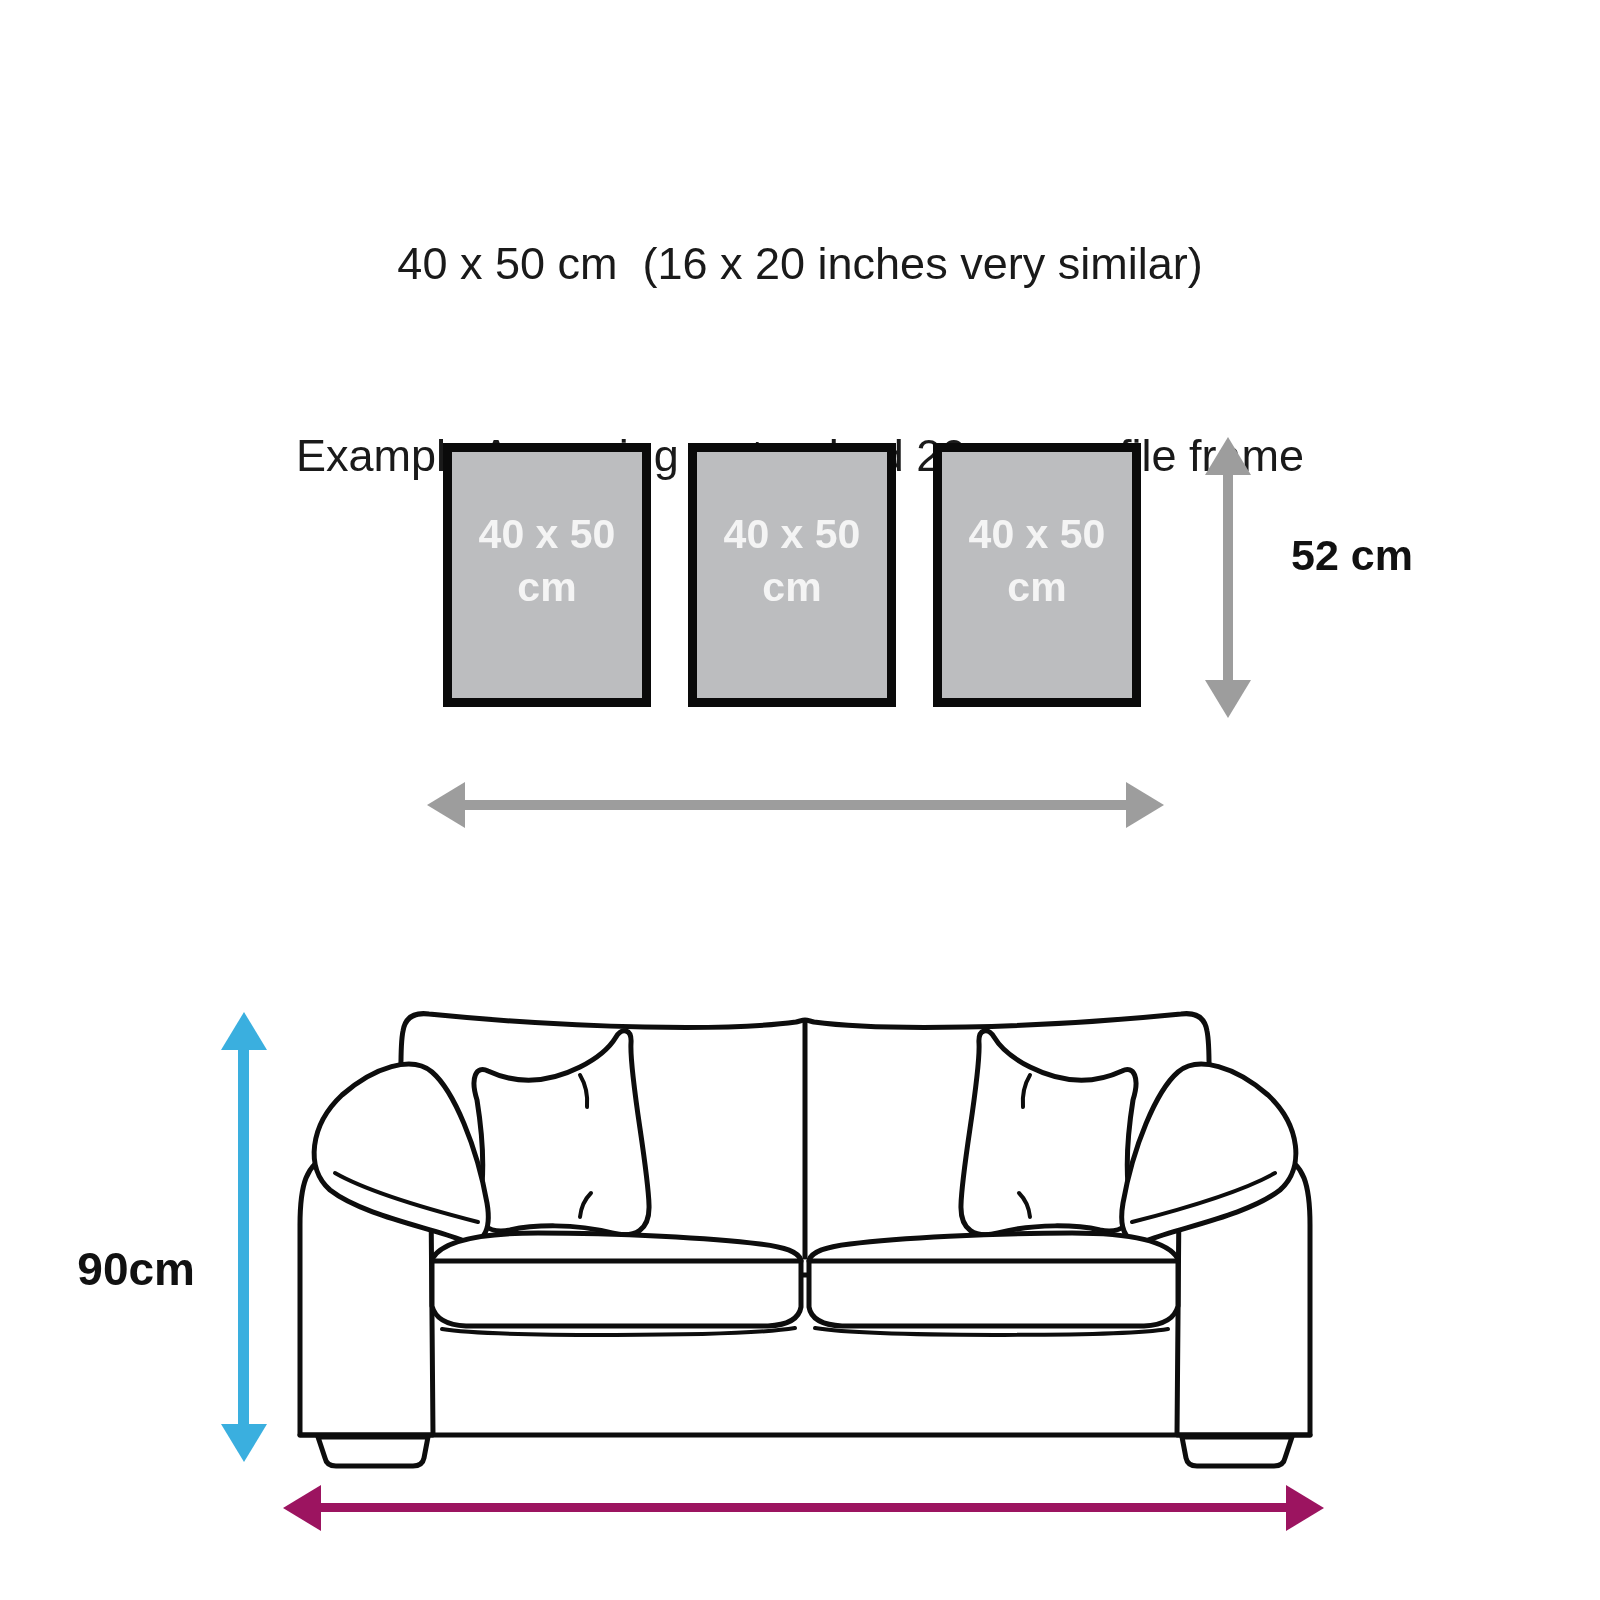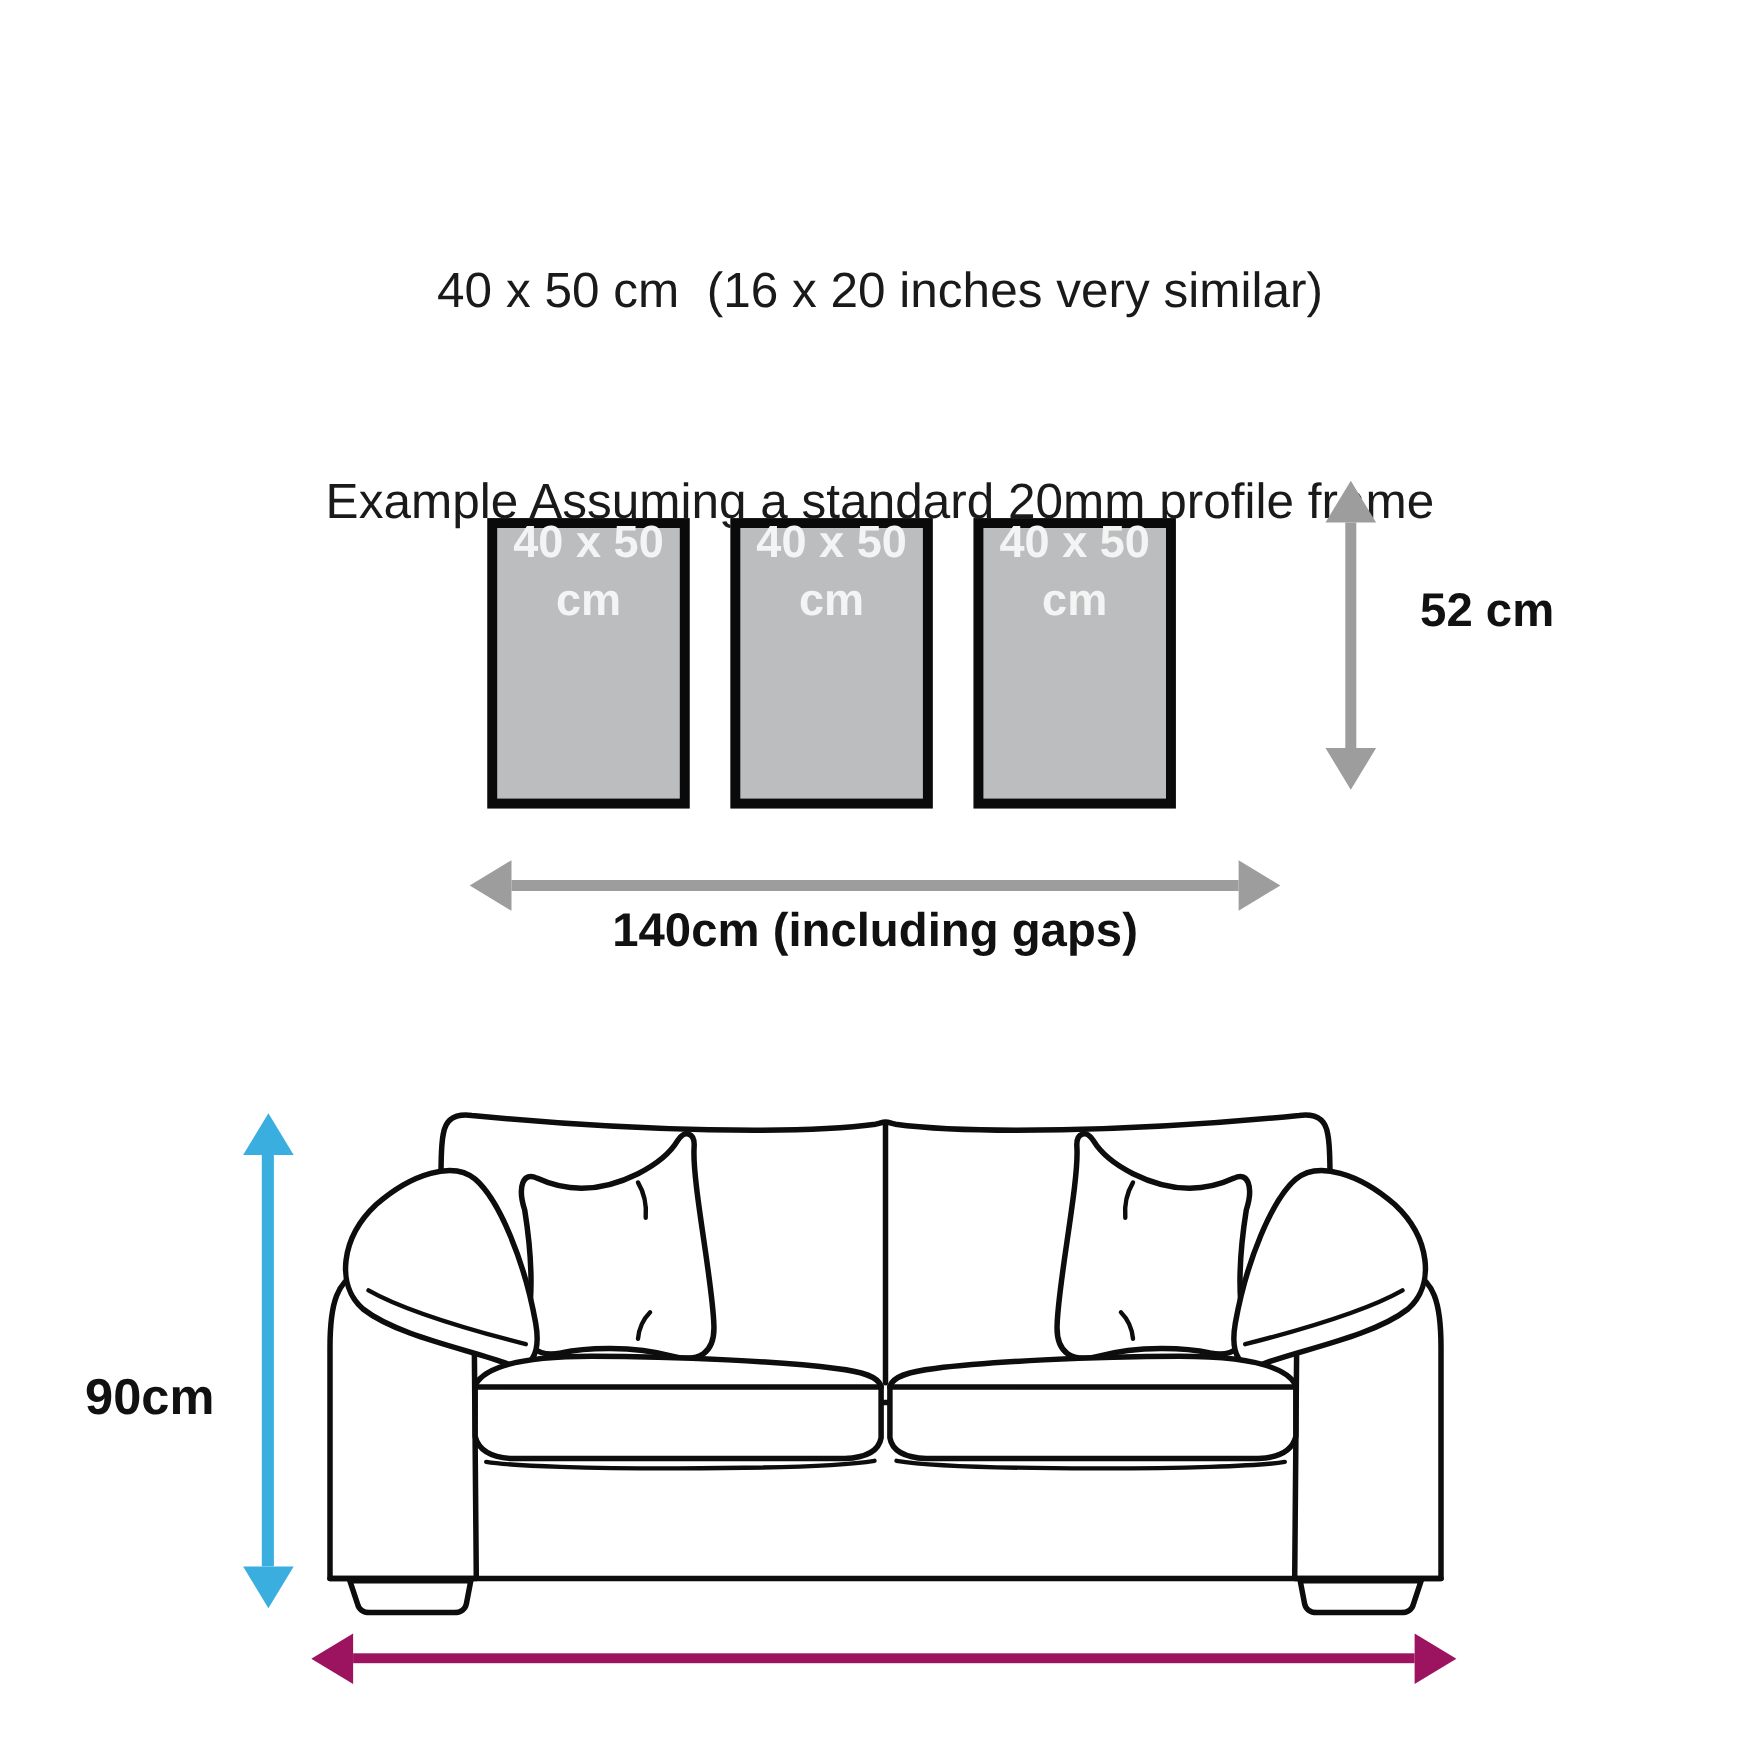--- a/index.html
+++ b/index.html
@@ -20,25 +20,24 @@
   
   .title{
     position:absolute;top:104px;left:0;right:0;text-align:center;
     font-size:45px;line-height:64px;font-weight:400;color:var(--text);
     white-space:pre-wrap;
   }
   .title div{white-space:pre-wrap;}
   
   .frames-row{position:absolute;left:443px;top:443px;display:flex;gap:37px;}
   .frame{
-    width:184px;height:264px;background:var(--frame-fill);
+    width:208px;height:264px;background:var(--frame-fill);
     border:9px solid var(--frame-border);
-    display:flex;flex-direction:column;align-items:center;justify-content:flex-start;
+    display:flex;flex-direction:column;align-items:center;justify-content:center;
     transform:translateY(0);
-    margin-top:28px;
   }
   .frame .ftext{
     color:var(--frame-text);font-weight:700;font-size:41px;line-height:53px;
     text-align:center;transform:translateY(-14px);
   }
   
   .v-arrow{position:absolute;display:flex;flex-direction:column;align-items:center;}
   .v-arrow .head-up{width:0;height:0;border-left:23px solid transparent;border-right:23px solid transparent;border-bottom:38px solid var(--c);}
   .v-arrow .shaft{width:10px;flex:1;background:var(--c);}
   .v-arrow .head-down{width:0;height:0;border-left:23px solid transparent;border-right:23px solid transparent;border-top:38px solid var(--c);}
@@ -95,21 +94,20 @@
     <div class="shaft"></div>
     <div class="head-down"></div>
   </div>
   <div class="dim-label lbl-52">52 cm</div>
 
   <div class="h-arrow arrow-gray" style="left:427px;top:782px;width:737px;height:46px;">
     <div class="head-left"></div>
     <div class="shaft"></div>
     <div class="head-right"></div>
   </div>
-  <div class="dim-label lbl-140">140cm (including gaps)</div>
 
   <svg class="sofa" viewBox="0 0 1050 500" fill="none" stroke="#0d0d0d" stroke-width="5" stroke-linecap="round" stroke-linejoin="round">
 
     <path d="M 128 240 C 121 160 119 75 123 56 C 125 43 133 37 149 39
              C 300 54 450 56 516 47 C 520 46 523 45 525 45
              C 527 45 530 46 534 47 C 600 56 750 54 901 39
              C 917 37 925 43 927 56 C 931 75 929 160 922 240
              L 918 300 L 132 300 Z" fill="#ffffff"></path>
     <path d="M 525 46 L 525 282"></path>
 

